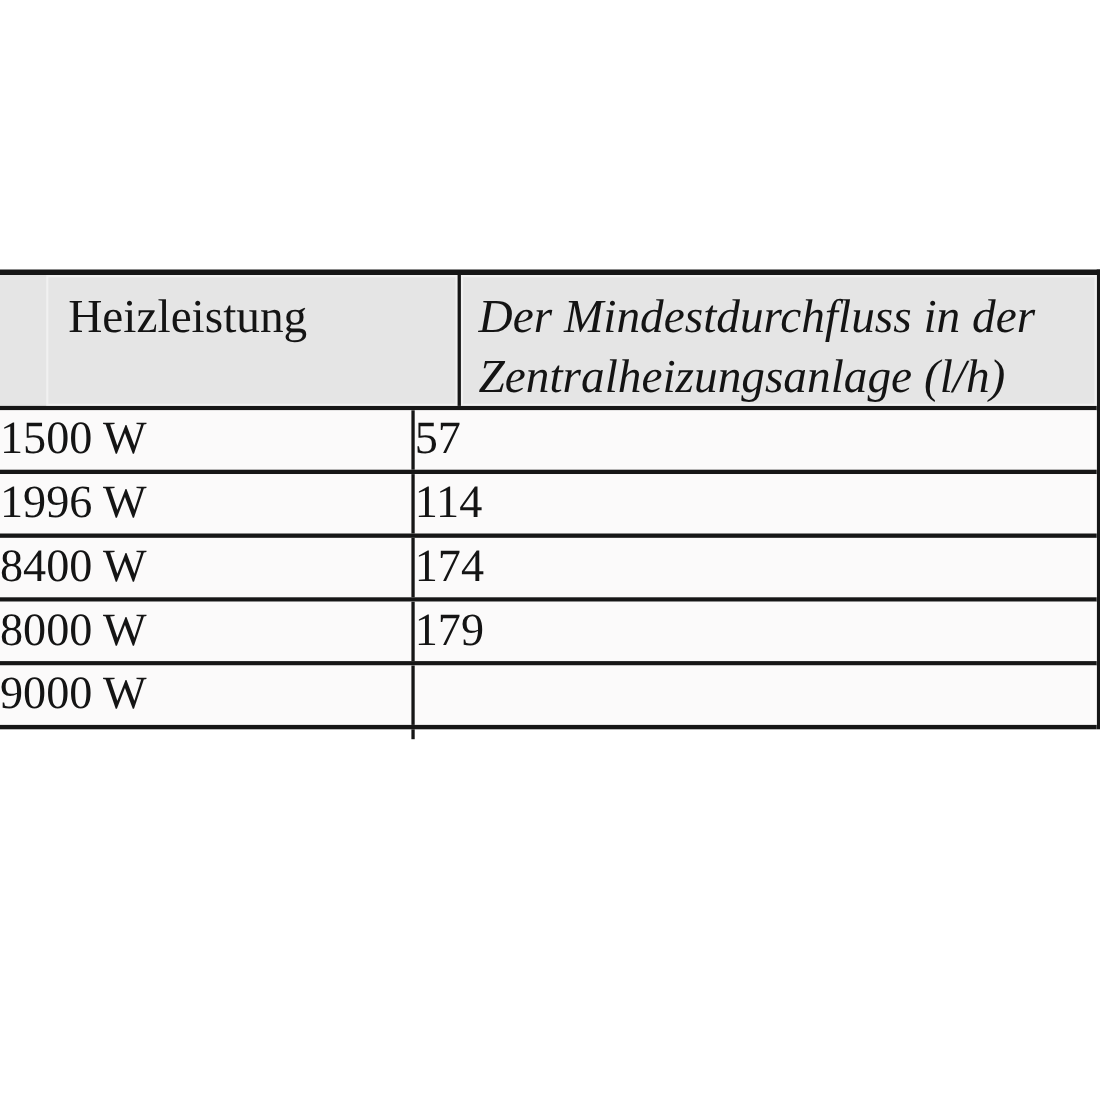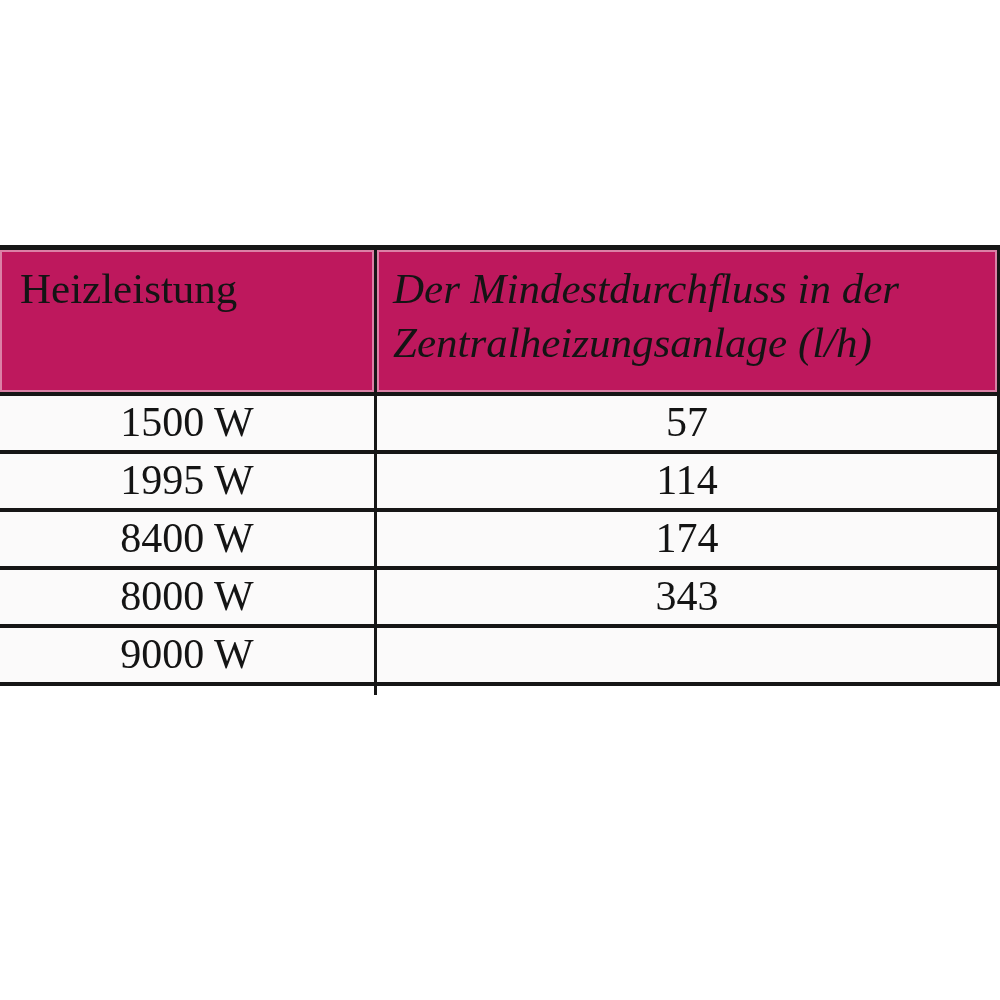--- a/index.html
+++ b/index.html
@@ -35,22 +35,23 @@
   }
   .cell.left {
     width: 377px;
     border-right: 3px solid #161616;
   }
   .cell.right {
     flex: 1;
   }
   
   .trow.header {
-    background: #be185d;
-    height: 146px;
+    background: #e5e5e5;
+    height: 123px;
+    padding-left: 42px;
   }
   .trow.header .cell {
     font-size: 43px;
     padding-top: 12px;
     line-height: 54px;
     box-shadow: inset 0 0 0 2px rgba(255,255,255,0.45);
   }
   .trow.header .cell.left {
     padding-left: 20px;
   }
@@ -66,21 +67,20 @@
   .trow.data {
     height: 58px;
   }
   .trow.data:last-child {
     border-bottom: 5px solid #161616;
     height: 59px;
   }
   .trow.data .cell {
     font-size: 42px;
     line-height: 53px;
-    text-align: center;
   }
   .divider-tail {
     position: absolute;
     left: 374px;
     bottom: -9px;
     width: 3px;
     height: 9px;
     background: #161616;
   }
 </style>
@@ -96,33 +96,33 @@
       <span class="hline">Zentralheizungsanlage (l/h)</span>
     </div>
   </div>
 
   <div class="trow data">
     <div class="cell left">1500 W</div>
     <div class="cell right">57</div>
   </div>
 
   <div class="trow data">
-    <div class="cell left">1995 W</div>
+    <div class="cell left">1996 W</div>
     <div class="cell right">114</div>
   </div>
 
 
   <div class="trow data">
     <div class="cell left">8400 W</div>
     <div class="cell right">174</div>
   </div>
 
   <div class="trow data">
     <div class="cell left">8000 W</div>
-    <div class="cell right">343</div>
+    <div class="cell right">179</div>
   </div>
 
   <div class="trow data">
     <div class="cell left">9000 W</div>
   </div>
 
   <div class="divider-tail"></div>
 </div>
 
 </body></html>

